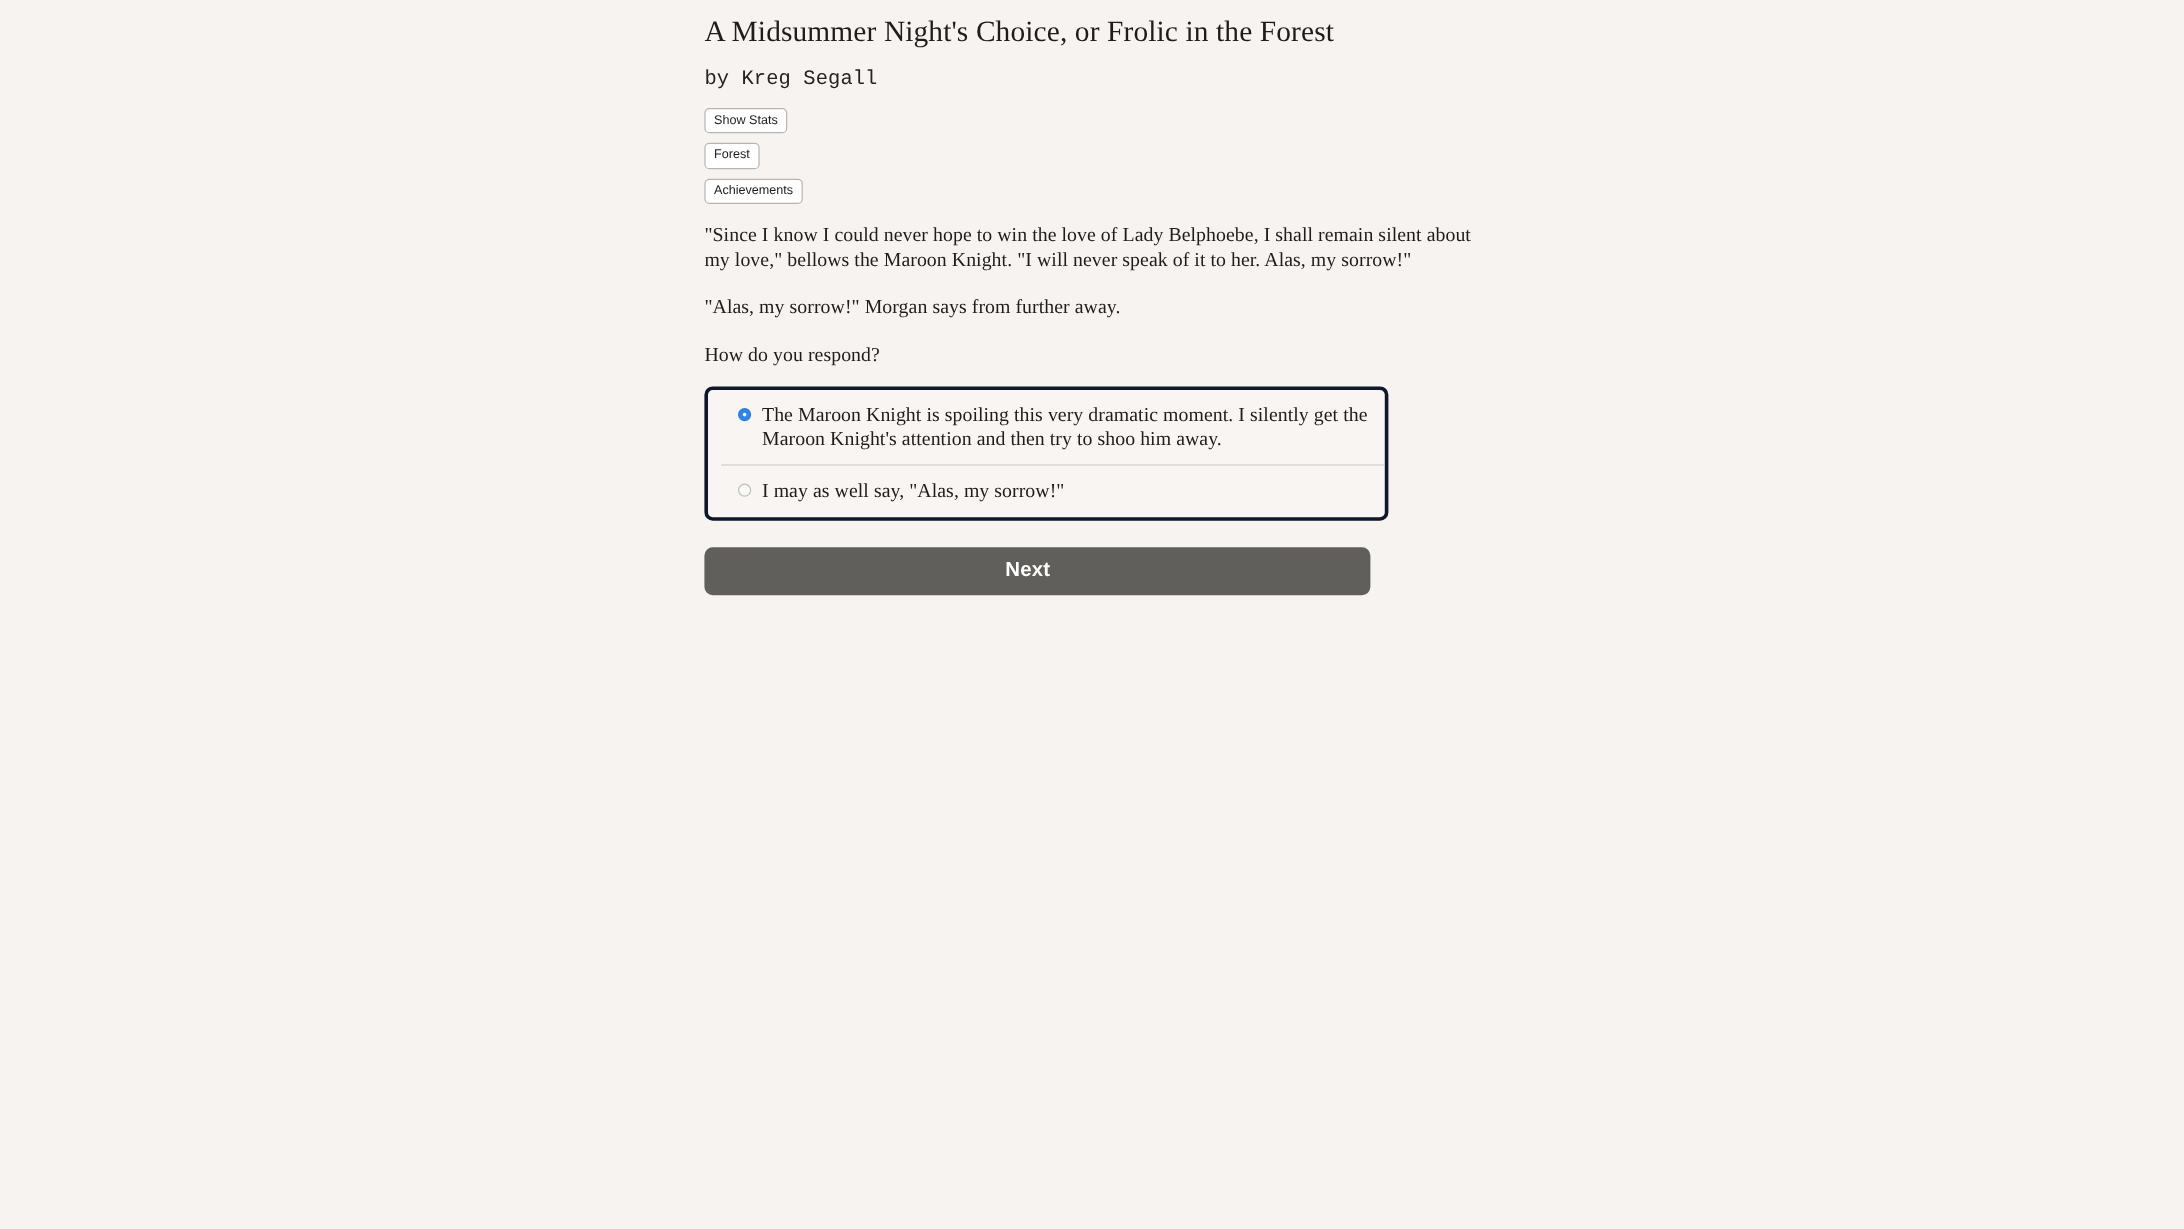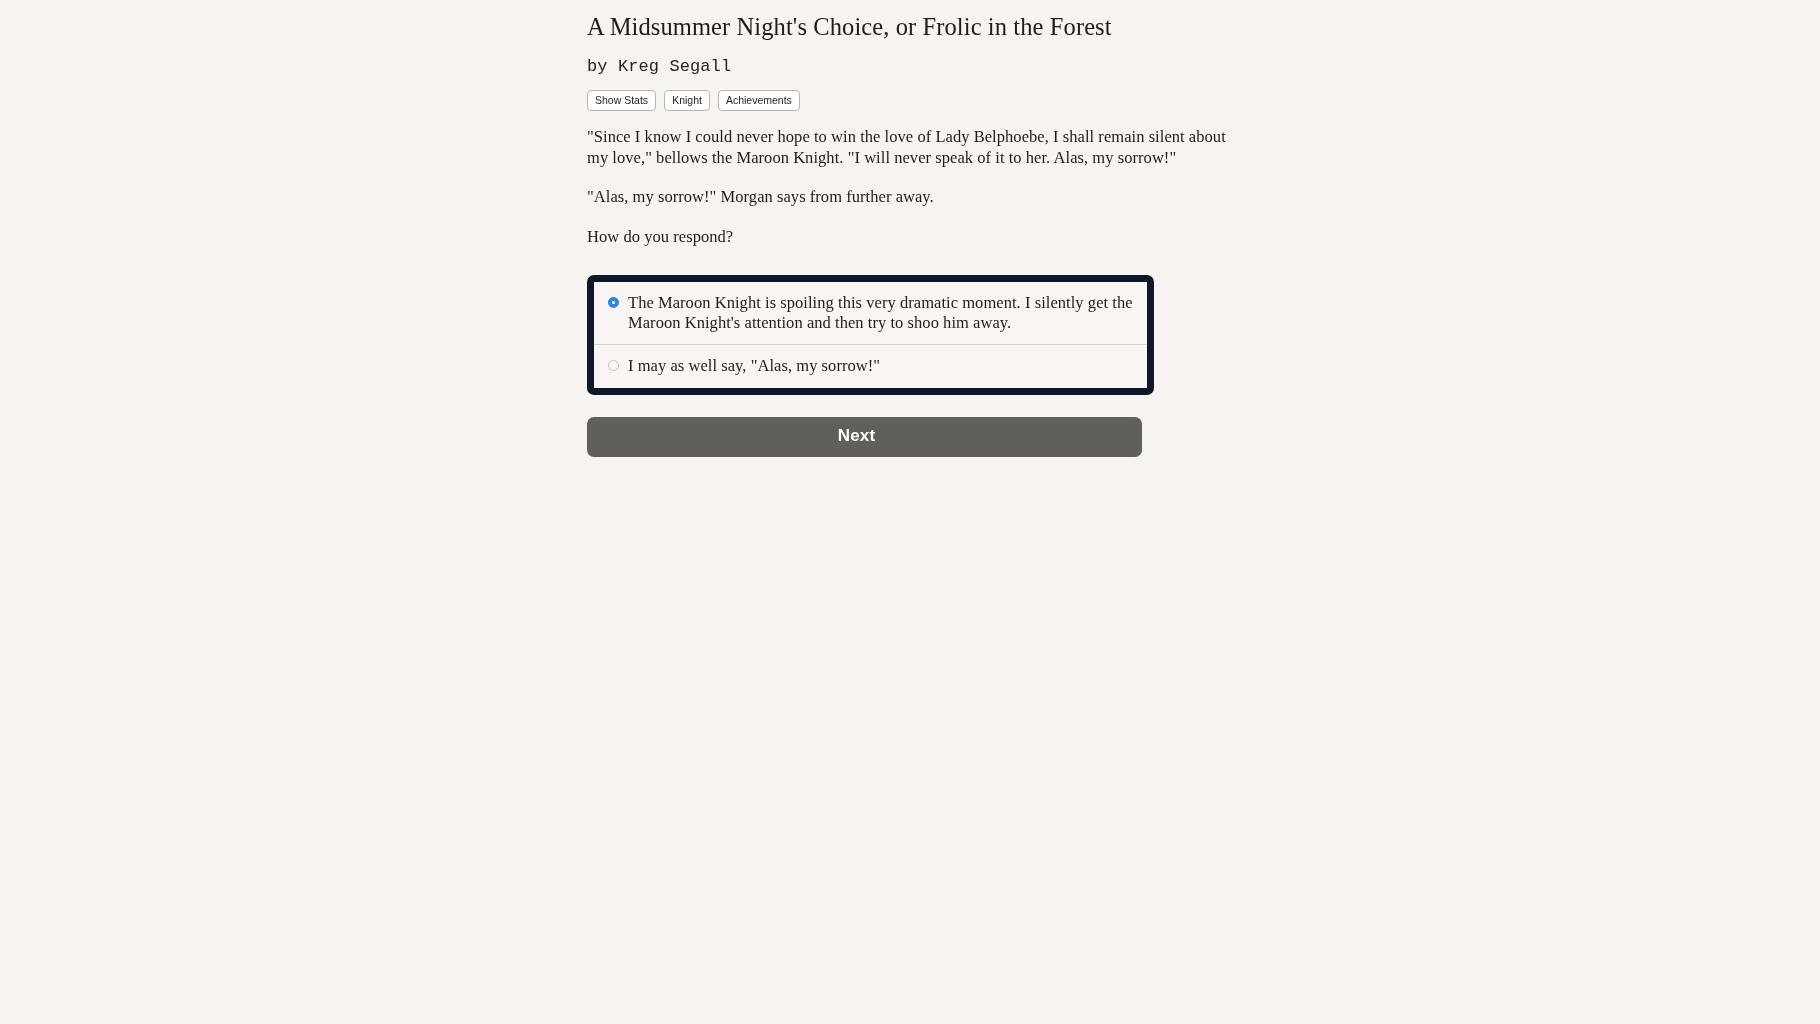--- a/index.html
+++ b/index.html
@@ -49,20 +49,21 @@
     padding-top: 14px;
     letter-spacing: 0.1px;
   }
 
   
   .toolbar {
     display: flex;
     gap: 8px;
     padding-top: 14px;
     align-items: flex-start;
+    flex-direction: column;
   }
   .tool-btn {
     font-family: "Liberation Sans", "DejaVu Sans", sans-serif;
     font-size: 10.5px;
     line-height: 1;
     color: #1d1d1d;
     background: #ffffff;
     border: 1px solid #b9b4ae;
     border-radius: 4px;
     padding: 4px 7px 5px 7px;
@@ -84,26 +85,27 @@
   }
   .story p:last-child {
     margin-bottom: 16px;
   }
   .story .prompt {
     margin-bottom: 0;
   }
 
   
   .choices {
-    margin-top: 28px;
-    border: 7px solid #0f172a;
+    margin-top: 16px;
+    border: 3px solid #0f172a;
     border-radius: 7px;
     background: #f8f5f2;
     overflow: hidden;
     width: 553px;
+    padding-left: 11px;
   }
   .choice {
     display: flex;
     align-items: flex-start;
     padding: 11px 14px 12px 14px;
     border-bottom: 1px solid #d3cec8;
     cursor: pointer;
     background: transparent;
   }
   .choice:last-child {
@@ -168,21 +170,21 @@
 
 <div id="page">
   <div class="column">
 
     <h1 class="game-title">A Midsummer Night's Choice, or Frolic in the Forest</h1>
 
     <div class="game-byline">by Kreg Segall</div>
 
     <div class="toolbar">
       <button class="tool-btn">Show Stats</button>
-      <button class="tool-btn">Knight</button>
+      <button class="tool-btn">Forest</button>
       <button class="tool-btn">Achievements</button>
     </div>
 
     <div class="story">
       <p>"Since I know I could never hope to win the love of Lady Belphoebe, I shall remain silent about my love," bellows the Maroon Knight. "I will never speak of it to her. Alas, my sorrow!"</p>
       <p>"Alas, my sorrow!" Morgan says from further away.</p>
       <p class="prompt">How do you respond?</p>
     </div>
 
     <div class="choices">

